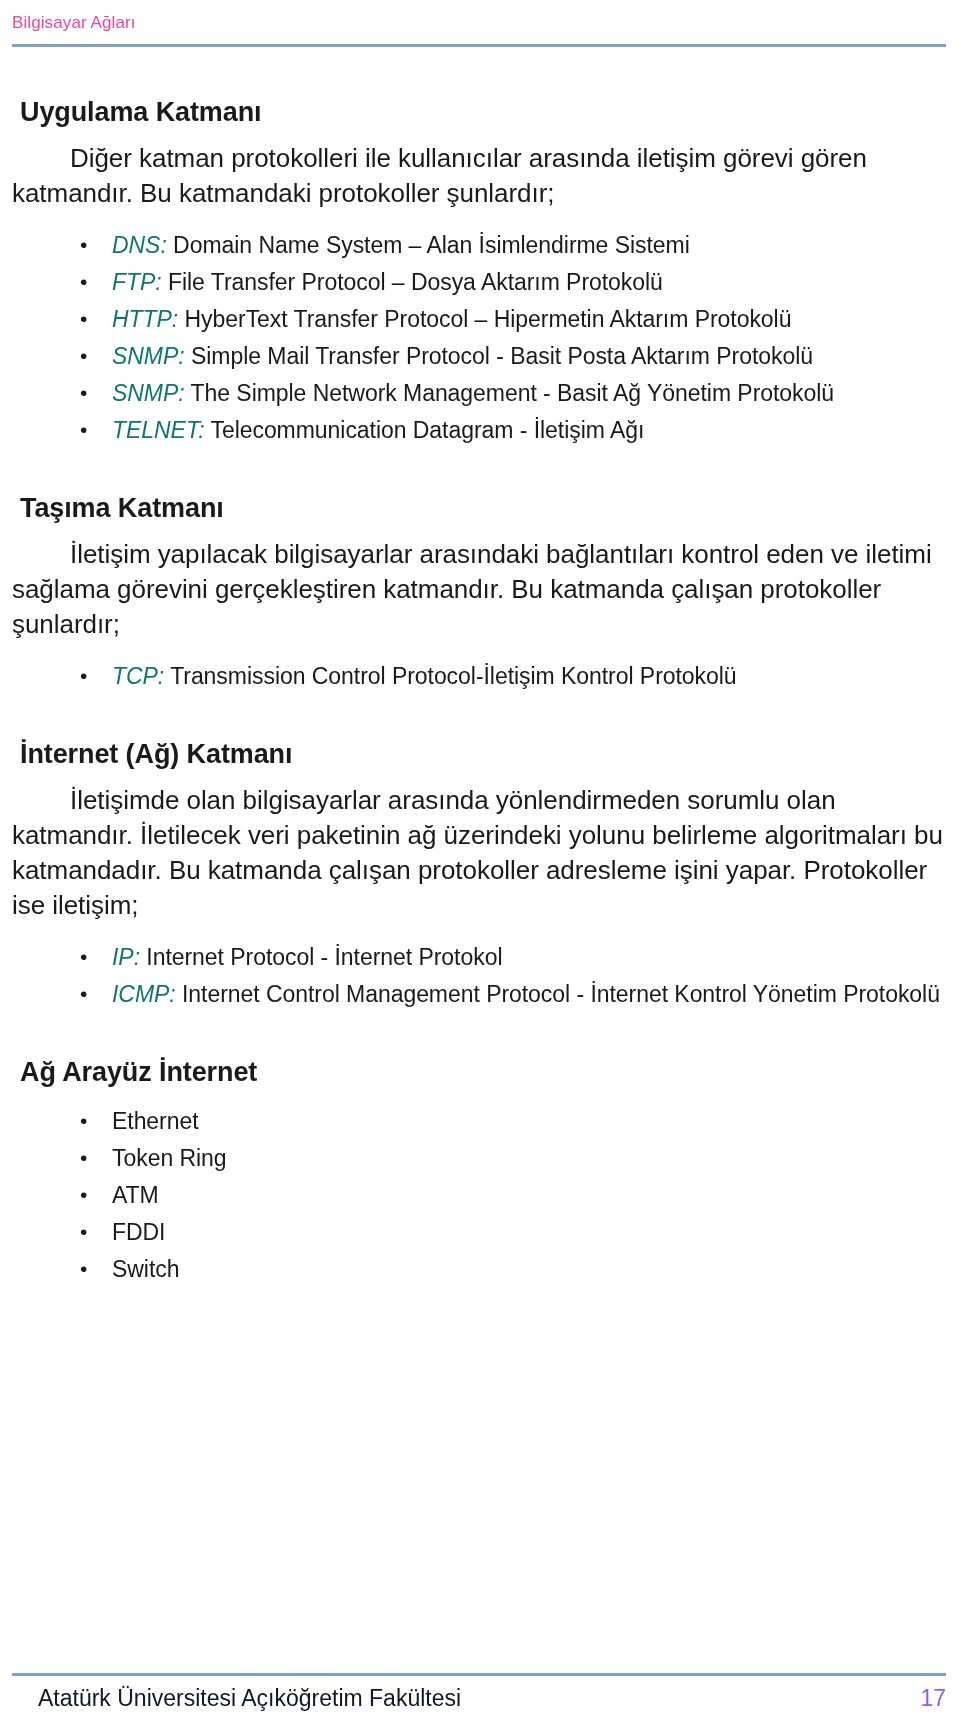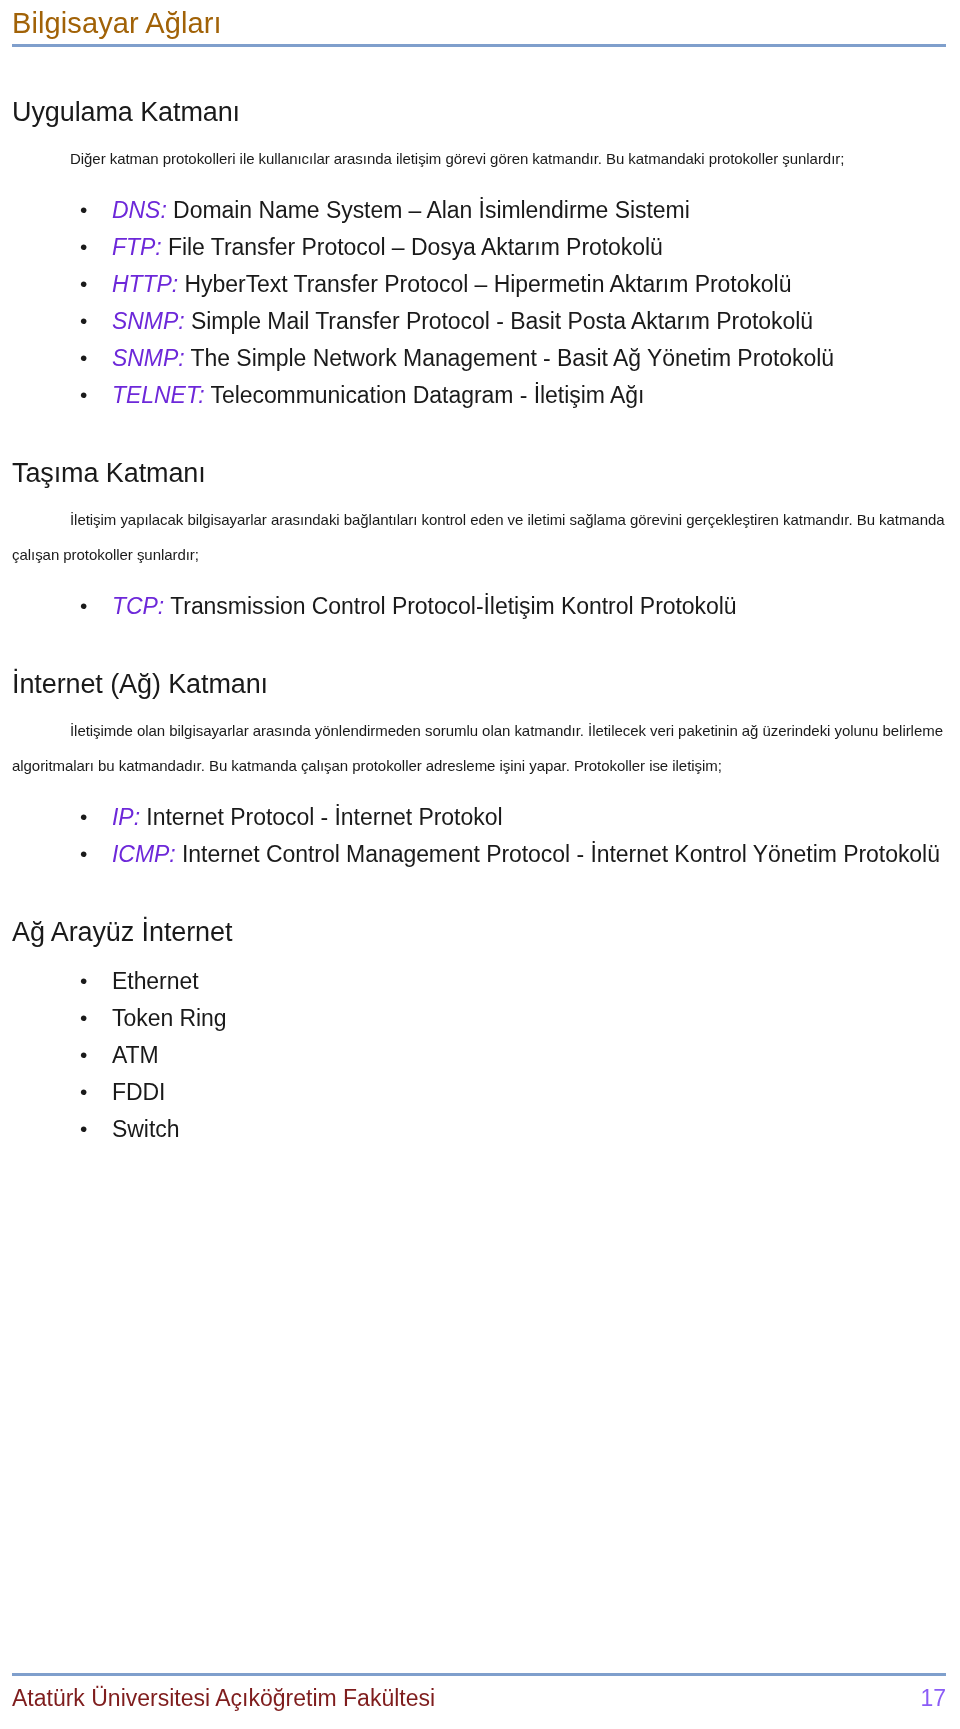--- a/index.html
+++ b/index.html
@@ -22,51 +22,51 @@
     height: 1729px;
     box-sizing: border-box;
     padding: 0 14px 0 12px;
   }
 
   
   .header {
     padding-top: 8px;
   }
   .header-title {
-    font-size: 29px;
+    font-size: 17px;
     line-height: 30px;
-    color: #a16207;
+    color: #ec4899;
     letter-spacing: 0.1px;
   }
   .header-rule {
     margin-top: 6px;
     height: 3px;
     background: #7f9fcc;
     width: 100%;
   }
 
   
   .content {
     margin-top: 48px;
   }
 
   h2.section-heading {
     font-size: 27px;
     line-height: 34px;
-    font-weight: normal;
-    margin: 0;
+    font-weight: bold;
+    margin: 8px;
     color: #1a1a1a;
     letter-spacing: -0.1px;
   }
   h2.section-heading.gap-top {
     margin-top: 42px;
   }
 
   p.body-text {
-    font-size: 15px;
+    font-size: 26px;
     line-height: 35px;
     margin: 12px 0 0 0;
     text-indent: 58px;
     color: #1a1a1a;
     letter-spacing: -0.05px;
   }
 
   ul.bullet-list {
     list-style: none;
     margin: 16px 0 0 0;
@@ -86,21 +86,21 @@
     content: "\2022";
     position: absolute;
     left: 68px;
     top: -1px;
     font-size: 21px;
     color: #1a1a1a;
   }
 
   .proto-abbr {
     font-style: italic;
-    color: #6d28d9;
+    color: #0f766e;
   }
 
   
   .footer {
     position: absolute;
     left: 12px;
     right: 14px;
     bottom: 16px;
   }
   .footer-rule {
@@ -110,21 +110,22 @@
   }
   .footer-row {
     display: flex;
     justify-content: space-between;
     align-items: baseline;
     margin-top: 7px;
   }
   .footer-text {
     font-size: 23px;
     line-height: 30px;
-    color: #7f1d1d;
+    color: #0f172a;
+    margin-left: 26px;
   }
   .footer-page {
     font-size: 23px;
     line-height: 30px;
     color: #8b5cf6;
   }
 </style>
 </head>
 <body>
 

